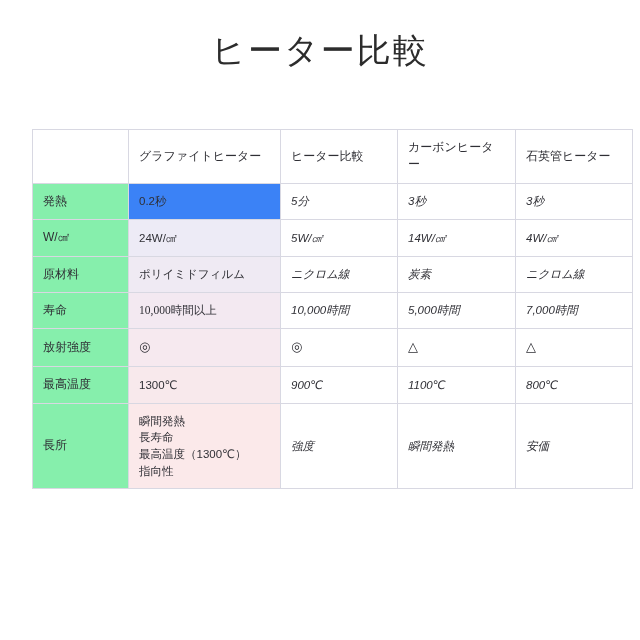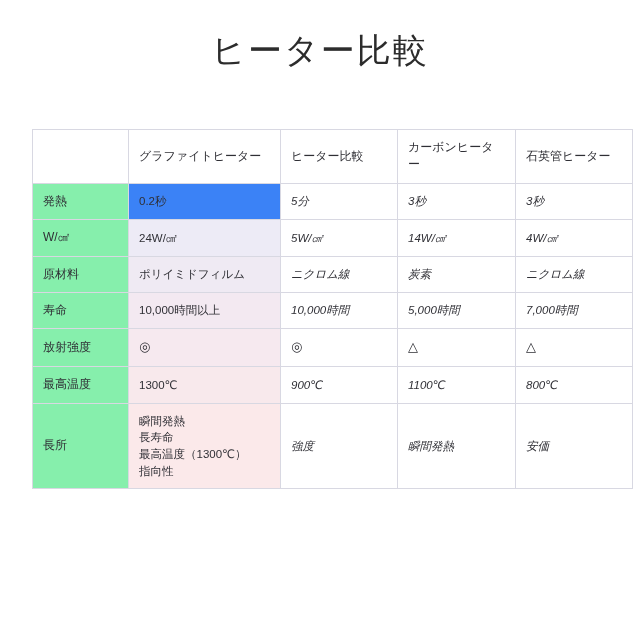--- a/index.html
+++ b/index.html
@@ -69,21 +69,21 @@
   }
   .rowhead {
     font-size: 12px;
     color: #33333a;
     background: #86efac;
   }
   
   td.hl-0 { background: #3b82f6; }
   td.hl-1 { background: #edebf6; margin-left: 6px; }
   td.hl-2 { background: #efeaf3; }
-  td.hl-3 { background: #f3e9f1; }
+  td.hl-3 { background: #f3e9f1; font-family: Liberation Serif, serif; }
   td.hl-4 { background: #f6e9ef; }
   td.hl-5 { background: #f8e9ec; }
   td.hl-6 { background: #fbe9ea; }
   th.hl-head { background: #ffffff; }
   td.plain { background: #ffffff; font-style: italic; }
   .cell-multiline {
     white-space: pre-line;
   }
   .sym {
     font-size: 13px;

